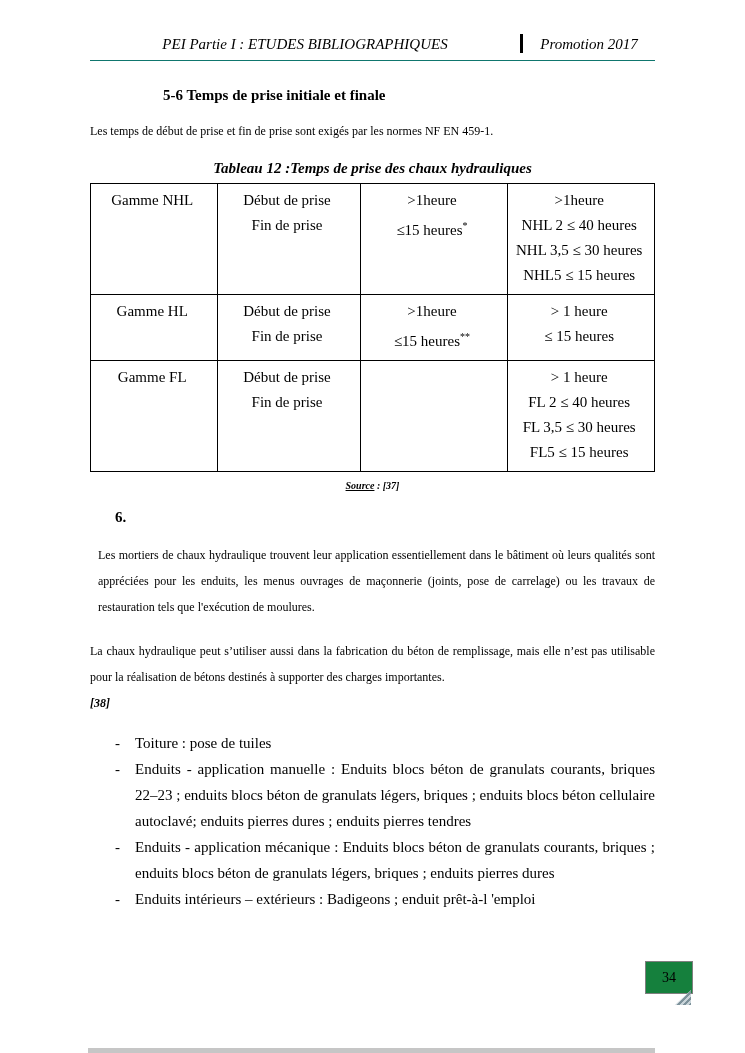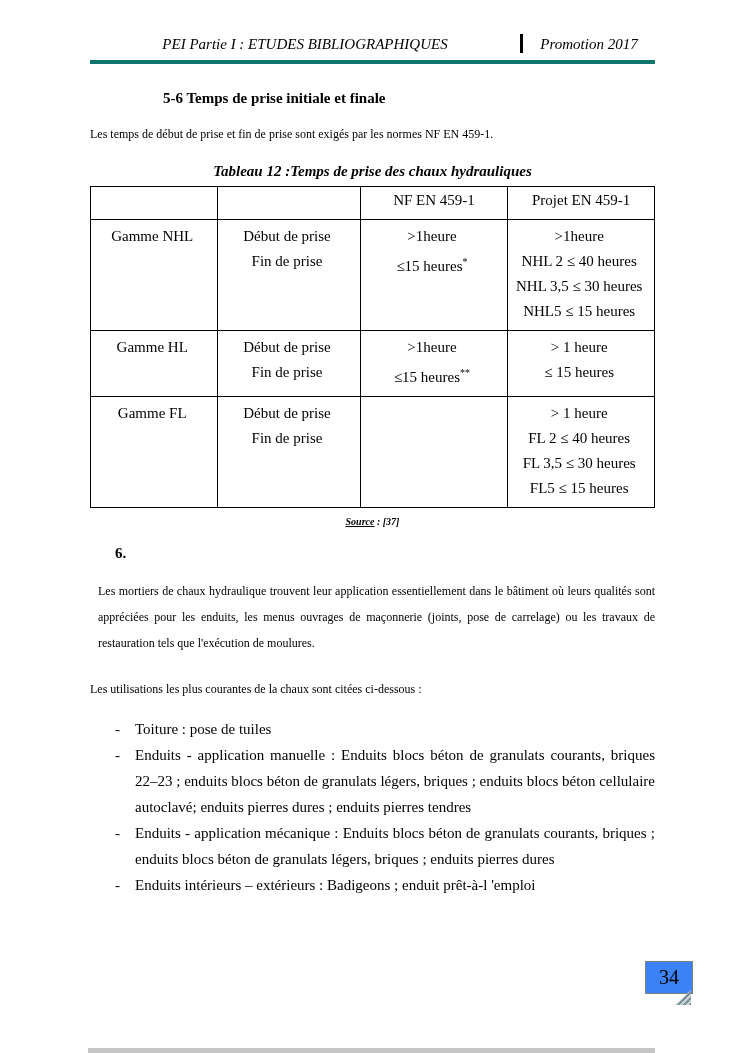--- a/index.html
+++ b/index.html
@@ -7,21 +7,21 @@
     width: 745px; height: 1053px; background: #ffffff;
     position: relative; overflow: hidden;
     font-family: "Liberation Serif", "DejaVu Serif", serif;
     color: #000; margin: 0 auto;
   }
   .content { padding: 34px 90px 0 90px; }
 
   
   .doc-header {
     display: flex; align-items: stretch;
-    border-bottom: 4px solid #0f766e; padding-bottom: 7px;
+    border-bottom: 1px solid #0f766e; padding-bottom: 7px;
     font-style: italic; font-size: 15px;
   }
   .doc-header .h-left { flex: 1; text-align: center; padding-top: 2px; }
   .doc-header .h-right { width: 132px; border-left: 3px solid #000; text-align: center; padding-top: 2px; }
 
   
   .sec5-heading { margin: 26px 0 0 73px; font-weight: bold; font-size: 15px; }
   .para { font-size: 12px; line-height: 26px; text-align: justify; margin: 0; }
   .intro { margin-top: 14px; }
 
@@ -44,22 +44,22 @@
   .ref { font-weight: bold; font-style: italic; display: block; }
   .p3 { margin-top: 20px; }
 
   .usage-list { margin-top: 14px; }
   .usage-item { position: relative; padding-left: 45px; text-align: justify; font-size: 15px; line-height: 26px; }
   .usage-item .marker { position: absolute; left: 25px; top: 0; }
 
   
   .pagebox {
     position: absolute; left: 645px; top: 961px; width: 46px; height: 31px;
-    border: 1px solid #7f7f7f; background: #3b82f6;
-    display: flex; align-items: center; justify-content: center; font-size: 20px;
+    border: 1px solid #7f7f7f; background: #15803d;
+    display: flex; align-items: center; justify-content: center; font-size: 14px;
   }
   .fold {
     position: absolute; left: 675px; top: 990px; width: 16px; height: 15px;
     background: repeating-linear-gradient(135deg, #7d929b 0 2px, #c9d4d9 2px 4px);
     clip-path: polygon(100% 0, 100% 100%, 0 100%);
   }
   .bottom-strip { position: absolute; left: 88px; bottom: 0; width: 567px; height: 5px; background: #c6c6c6; }
 </style>
 </head>
 <body>
@@ -79,26 +79,20 @@
     <div class="table-caption">Tableau 12 :Temps de prise des chaux hydrauliques</div>
 
     <table class="prise">
       <colgroup>
         <col style="width:22.6%">
           <col style="width:25.2%">
           <col style="width:26.2%">
           <col style="width:26%">
       </colgroup>
       <tbody>
-        <tr class="thead">
-          <td></td>
-          <td></td>
-          <td>NF EN 459-1</td>
-          <td>Projet  EN 459-1</td>
-        </tr>
 
         <tr>
           <td class="body-cell">Gamme NHL</td>
           <td class="body-cell">
             <div>Début de prise</div>
             <div>Fin de prise</div>
           </td>
           <td class="body-cell">
             <div>&gt;1heure</div>
             <div><span>≤15 heures</span><sup>*</sup></div>
@@ -147,22 +141,25 @@
     <div class="source-line">
       <span class="source-label">Source</span><span> : [37]</span>
     </div>
 
     <div class="sec6-heading">
       <span class="num">6.</span>
     </div>
 
     <p class="para p1">Les mortiers de chaux hydraulique trouvent leur application essentiellement dans le bâtiment où leurs qualités sont appréciées pour les enduits, les menus ouvrages de maçonnerie (joints, pose de carrelage) ou les travaux de restauration tels que l'exécution de moulures.</p>
 
+    <p class="para p2">
+      <span>La chaux hydraulique peut s’utiliser aussi dans la fabrication du béton de remplissage, mais elle n’est pas utilisable pour la réalisation de bétons destinés à supporter des charges importantes.</span>
+      <span class="ref">[38]</span>
+    </p>
 
-    <p class="para p3">Les utilisations les plus courantes de la chaux sont citées ci-dessous :</p>
 
     <div class="usage-list">
       <div class="usage-item">
         <span class="marker">-</span>
         <span>Toiture : pose de tuiles</span>
       </div>
       <div class="usage-item">
         <span class="marker">-</span>
         <span>Enduits - application manuelle : Enduits blocs béton de granulats courants, briques 22–23 ; enduits blocs béton de granulats légers, briques ; enduits blocs béton cellulaire autoclavé; enduits pierres dures ; enduits pierres tendres</span>
       </div>

